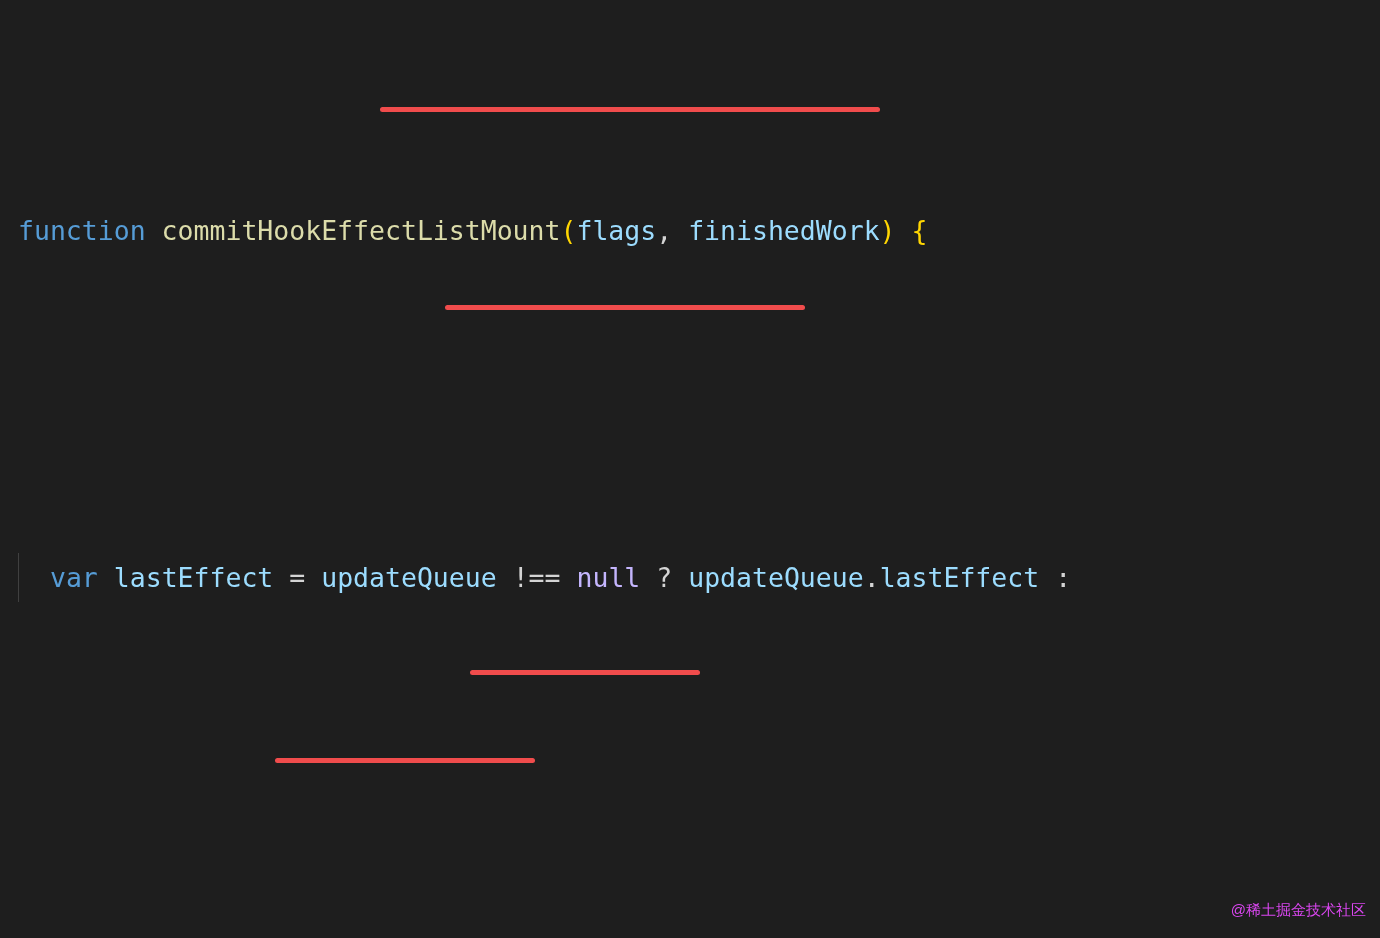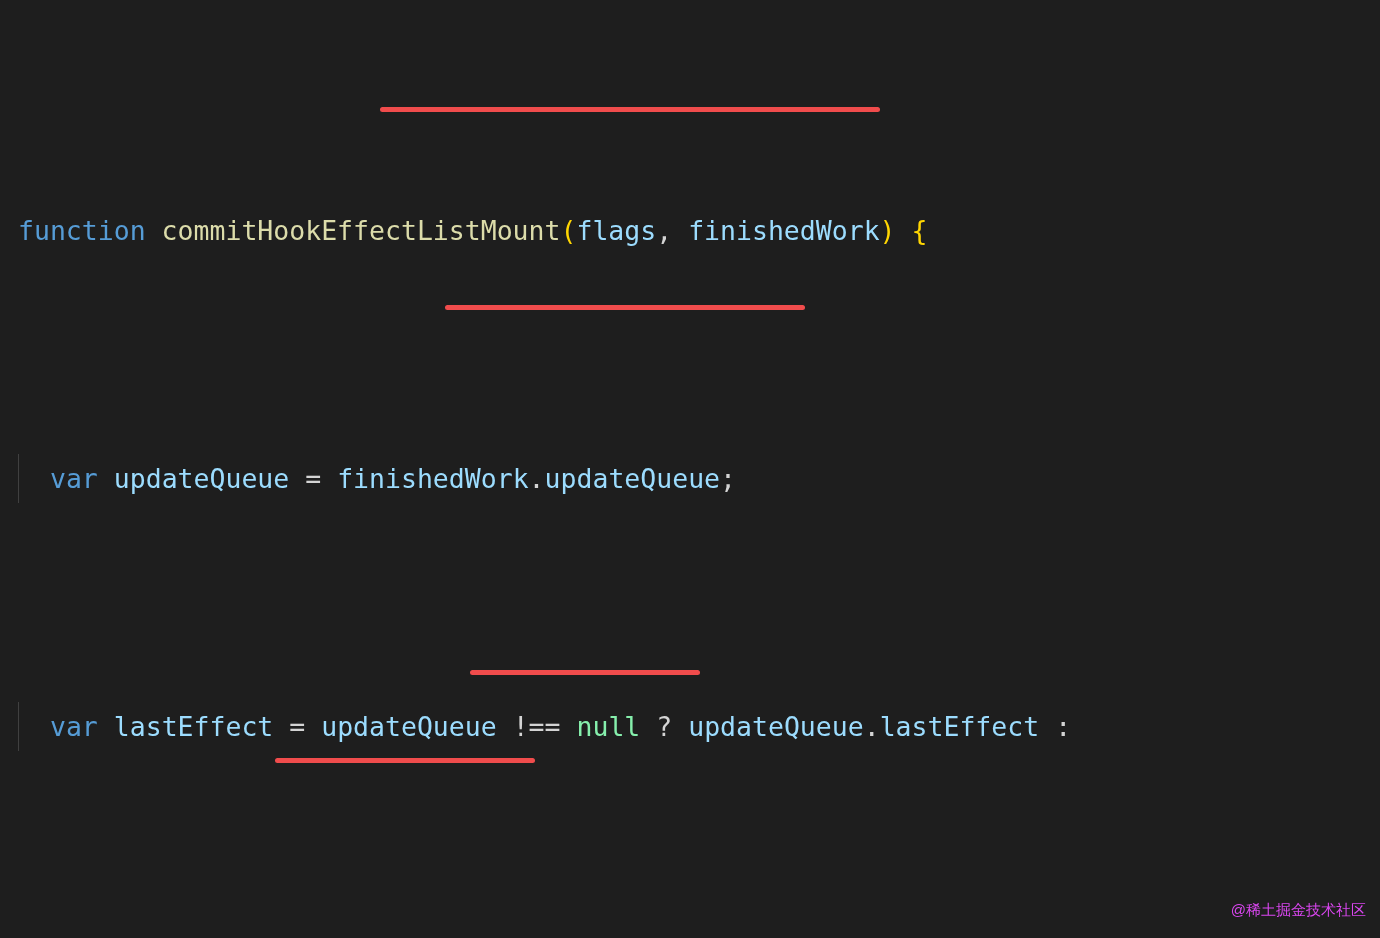--- a/index.html
+++ b/index.html
@@ -16,21 +16,21 @@
   }
   .editor {
     padding: 8px 15px 0 18px;
     position: relative;
     height: 100%;
     white-space: pre;
   }
   .line { position: relative; height: 49.5px; }
   
   .tk-kw   { color: #569cd6; }       
-  .tk-null { color: #86efac; }
+  .tk-null { color: #c4b5fd; }
   .tk-fn   { color: #dcdcaa; }
   .tk-param{ color: #9cdcfe; }
   .tk-ident{ color: #9cdcfe; }
   .tk-prop { color: #9cdcfe; }
   .tk-op   { color: #d4d4d4; }
   .tk-brace1 { color: #ffd602; }
 
   .indent-guide {
     position: absolute;
     top: 0; bottom: 0;
@@ -53,21 +53,20 @@
 </style>
 </head>
 <body>
 
 <div class="editor">
 
   
   <div class="line"><span class="tk-kw">function</span><span class="tk-op"> </span><span class="tk-fn">commitHookEffectListMount</span><span class="tk-brace1">(</span><span class="tk-param">flags</span><span class="tk-op">, </span><span class="tk-param">finishedWork</span><span class="tk-brace1">)</span><span class="tk-op"> </span><span class="tk-brace1">{</span></div>
 
   
-  <div class="line"><span class="indent-guide" style="left:0"></span>  <span class="tk-kw">var</span><span class="tk-op"> </span><span class="tk-ident">updateQueue</span><span class="tk-op"> = </span><span class="tk-ident">finishedWork</span><span class="tk-op">.</span><span class="tk-prop">updateQueue</span><span class="tk-op">;</span></div>
 
   
   <div class="line"><span class="indent-guide" style="left:0"></span>  <span class="tk-kw">var</span><span class="tk-op"> </span><span class="tk-ident">lastEffect</span><span class="tk-op"> = </span><span class="tk-ident">updateQueue</span><span class="tk-op"> !== </span><span class="tk-null">null</span><span class="tk-op"> ? </span><span class="tk-ident">updateQueue</span><span class="tk-op">.</span><span class="tk-prop">lastEffect</span><span class="tk-op"> :</span></div>
 
   
   
 
   
   
 

